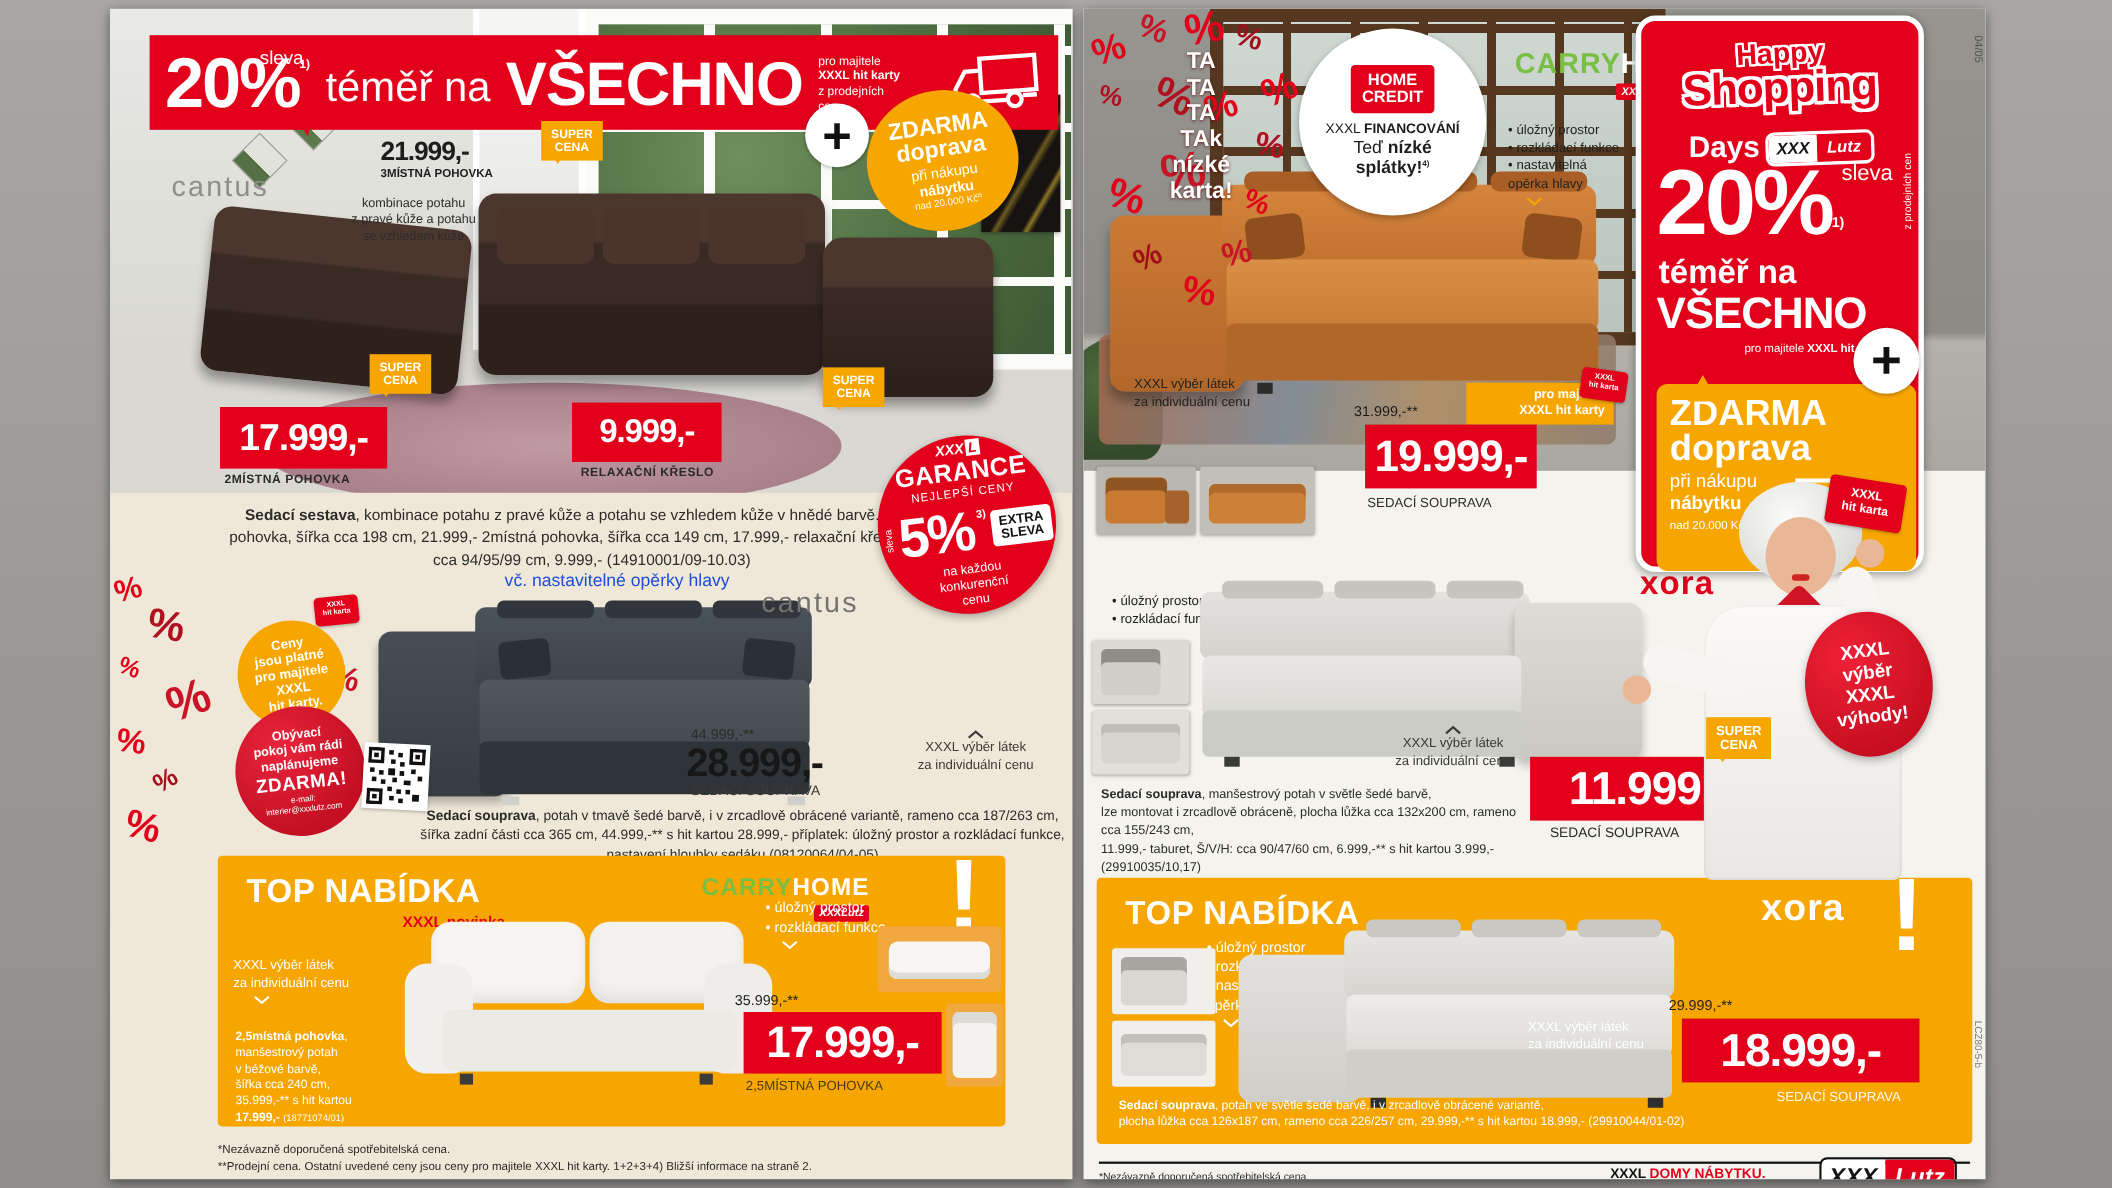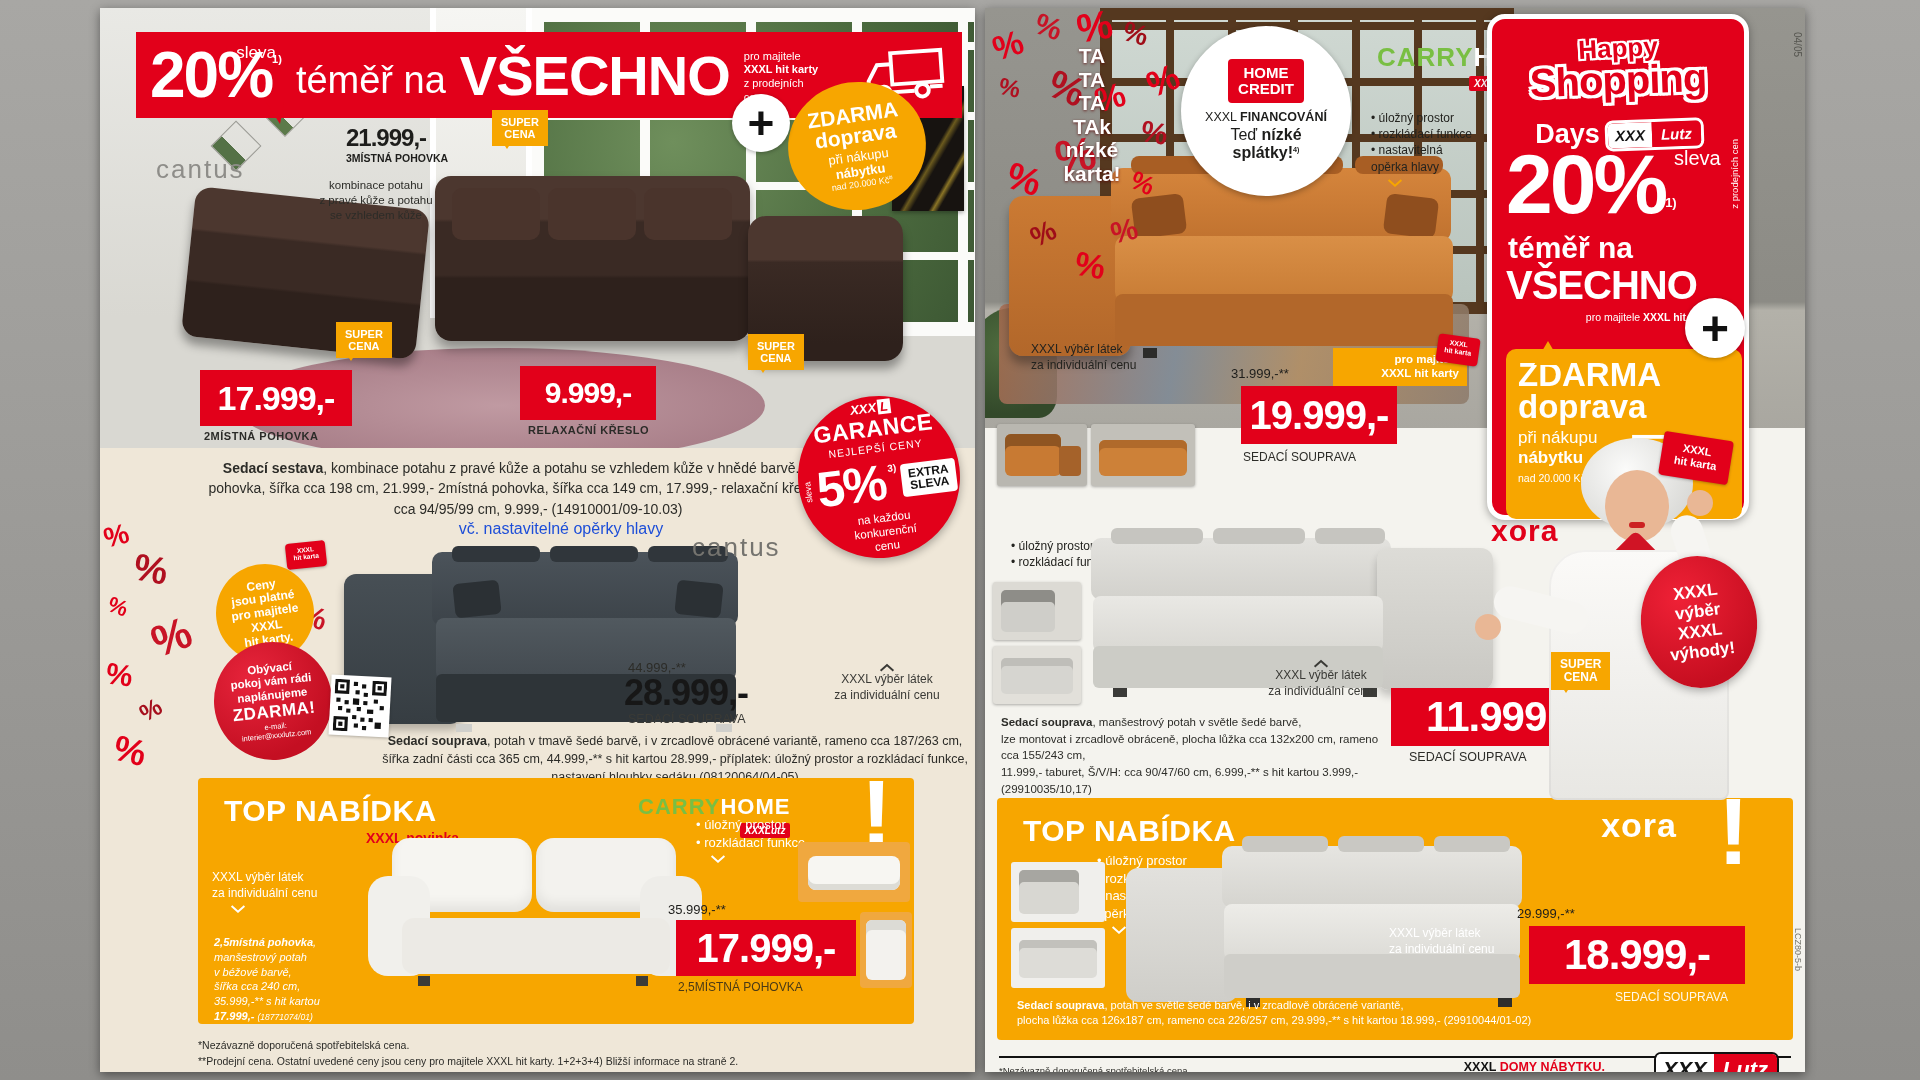--- a/index.html
+++ b/index.html
@@ -269,21 +269,21 @@
             <polyline points="2,2 10,9 18,2"></polyline>
           </svg>
       </div>
       <div class="fabnote" style="left:14px;top:92px;width:150px;color:#fff;text-align:left;">
         <span class="ml">XXXL výběr látek
 za individuální cenu</span>
         <svg class="chev" style="margin-left:18px;" width="16" height="9" viewBox="0 0 20 10" fill="none" stroke="#fff" stroke-width="2.5">
             <polyline points="2,2 10,9 18,2"></polyline>
           </svg>
       </div>
-      <div class="abs ml" style="left:16px;top:142px;width:150px;color:#fff;font-size:11px;line-height:1.35;font-style:italic;">
+      <div class="abs ml" style="left:16px;top:142px;width:150px;color:#fff;font-size:11px;line-height:1.35;">
         <span class="b">2,5místná pohovka</span><span class="ml">,
 manšestrový potah
 v béžové barvě,
 šířka cca 240 cm,
 35.999,-** s hit kartou</span>
         <span class="b">17.999,-</span> <span style="font-size:8.5px;">(18771074/01)</span>
       </div>
 
       <div class="pc" style="left:170px;top:46px;width:335px;height:180px;">
         <div class="pc" style="left:24px;top:14px;width:140px;height:74px;background:#f6f5f1;border-radius:18px;box-shadow:inset 0 -8px 12px rgba(0,0,0,.07);"></div>

